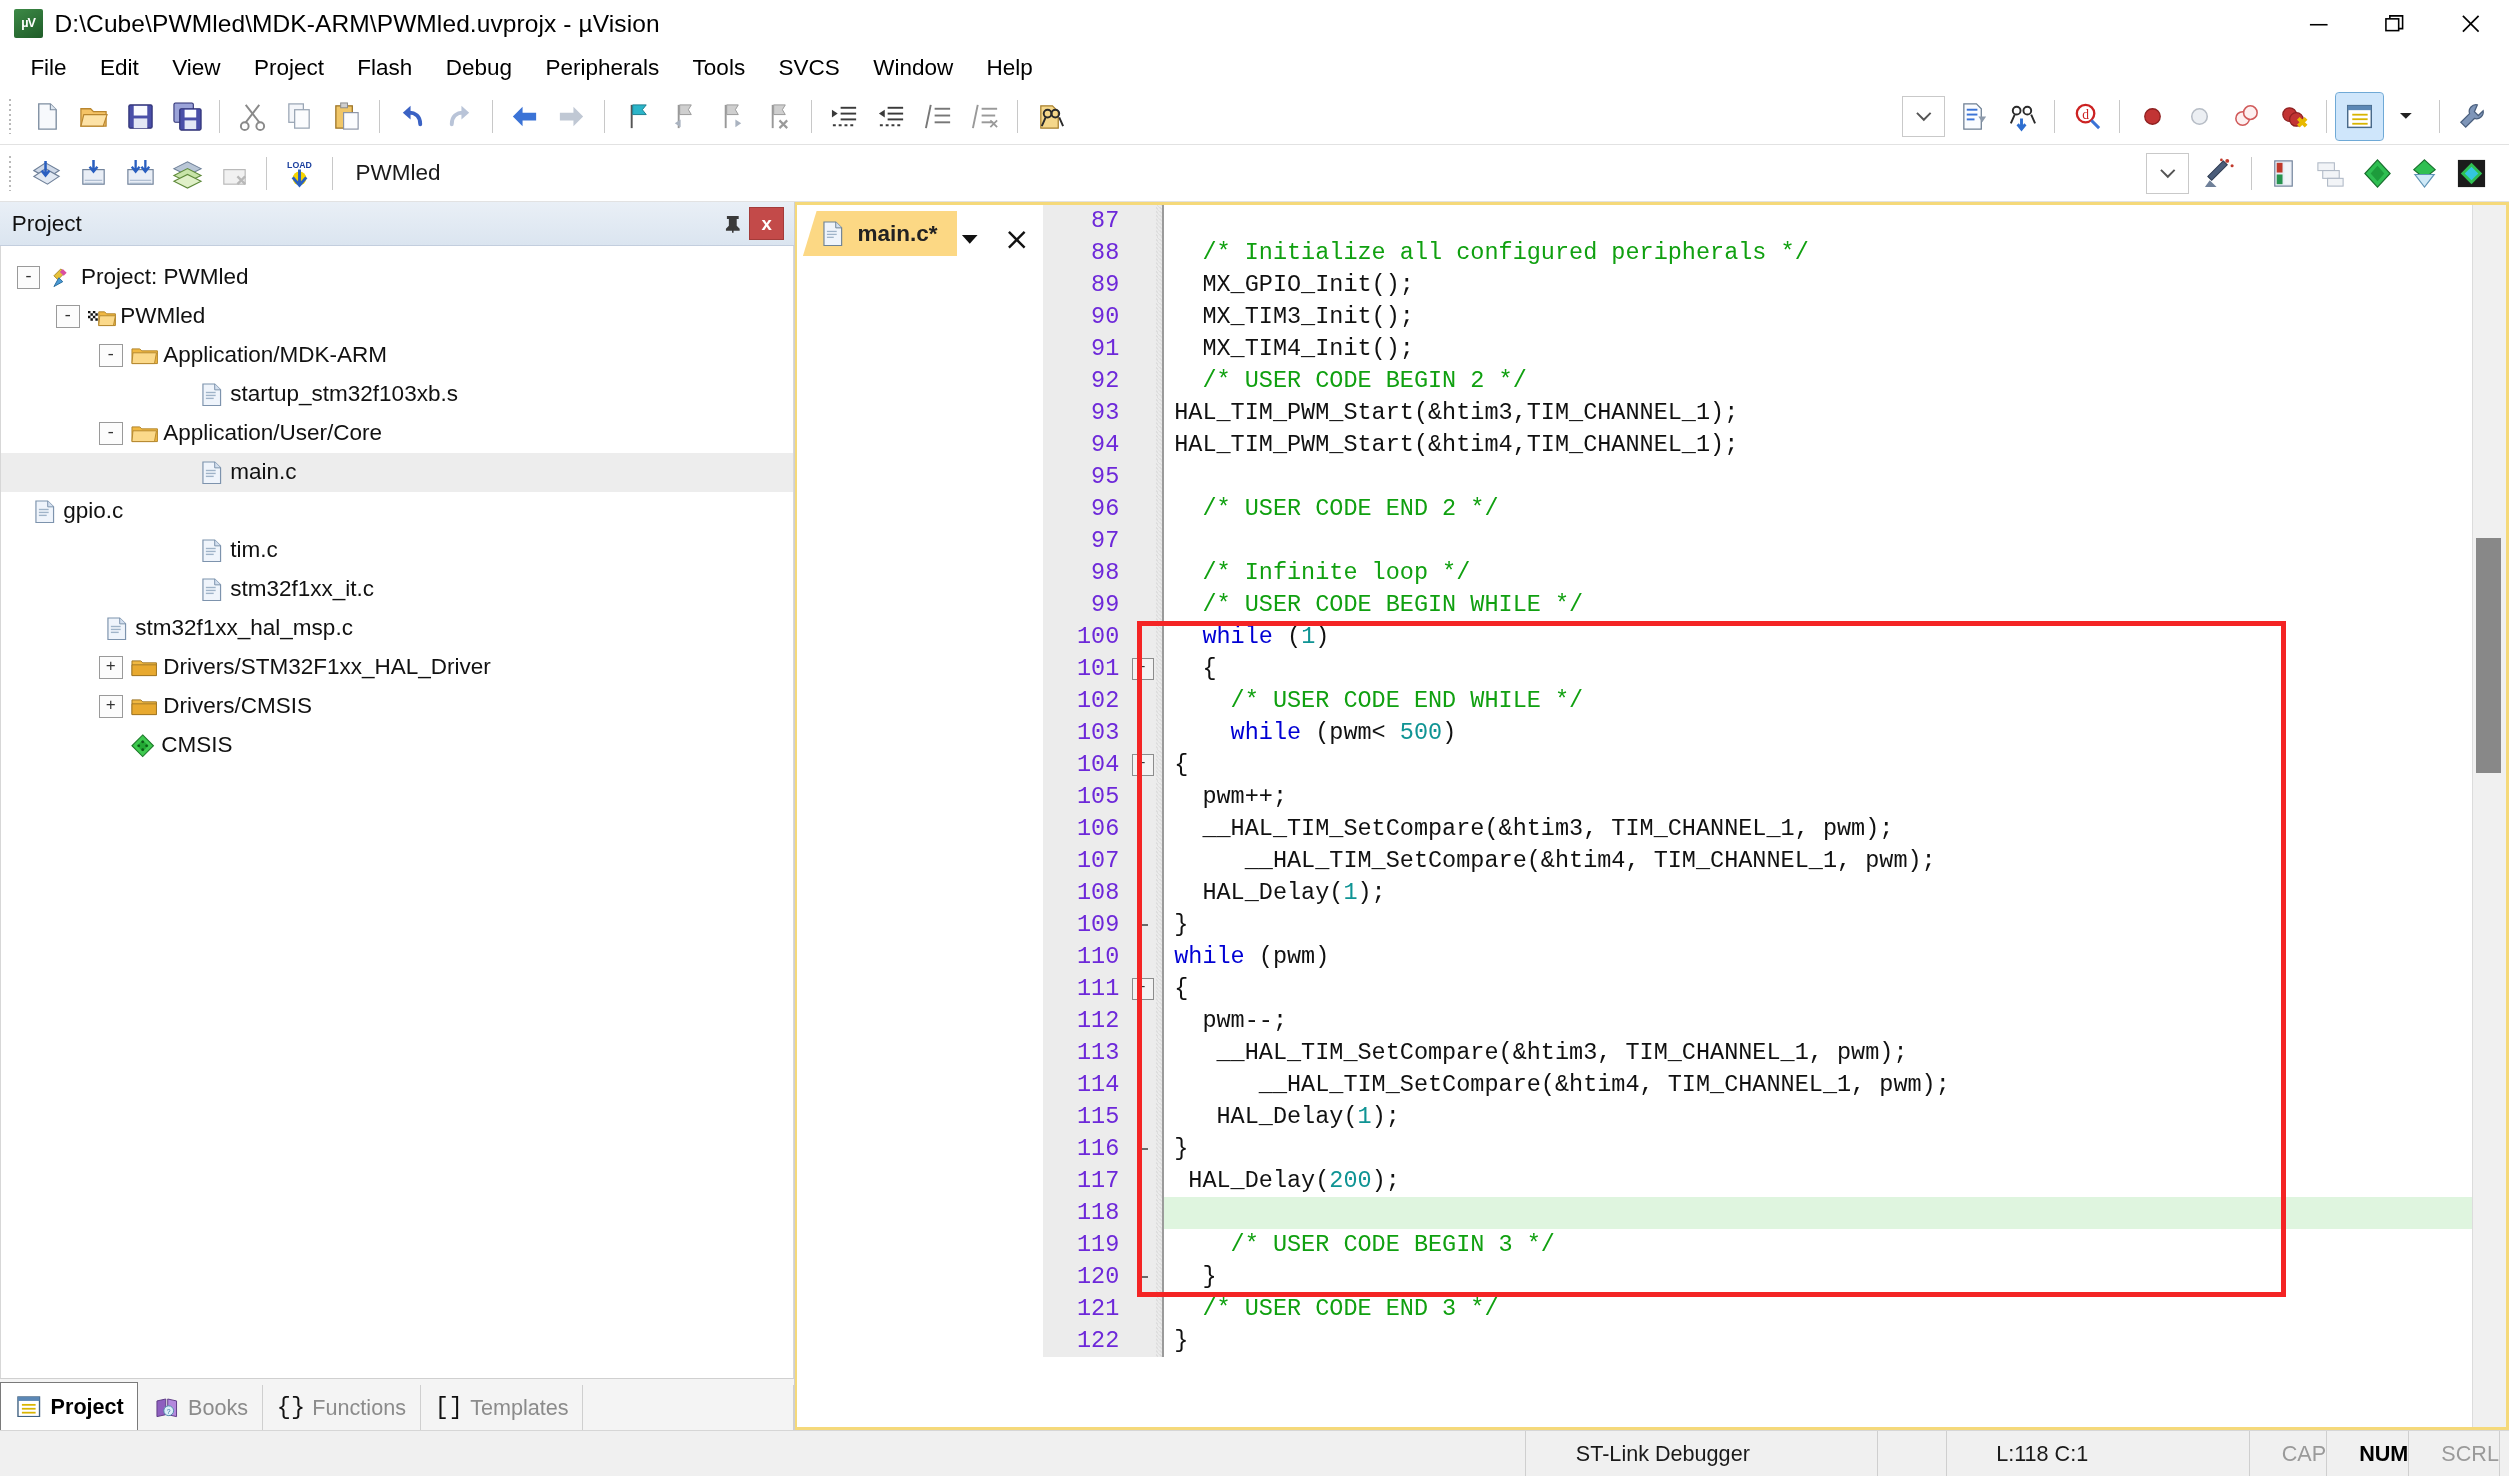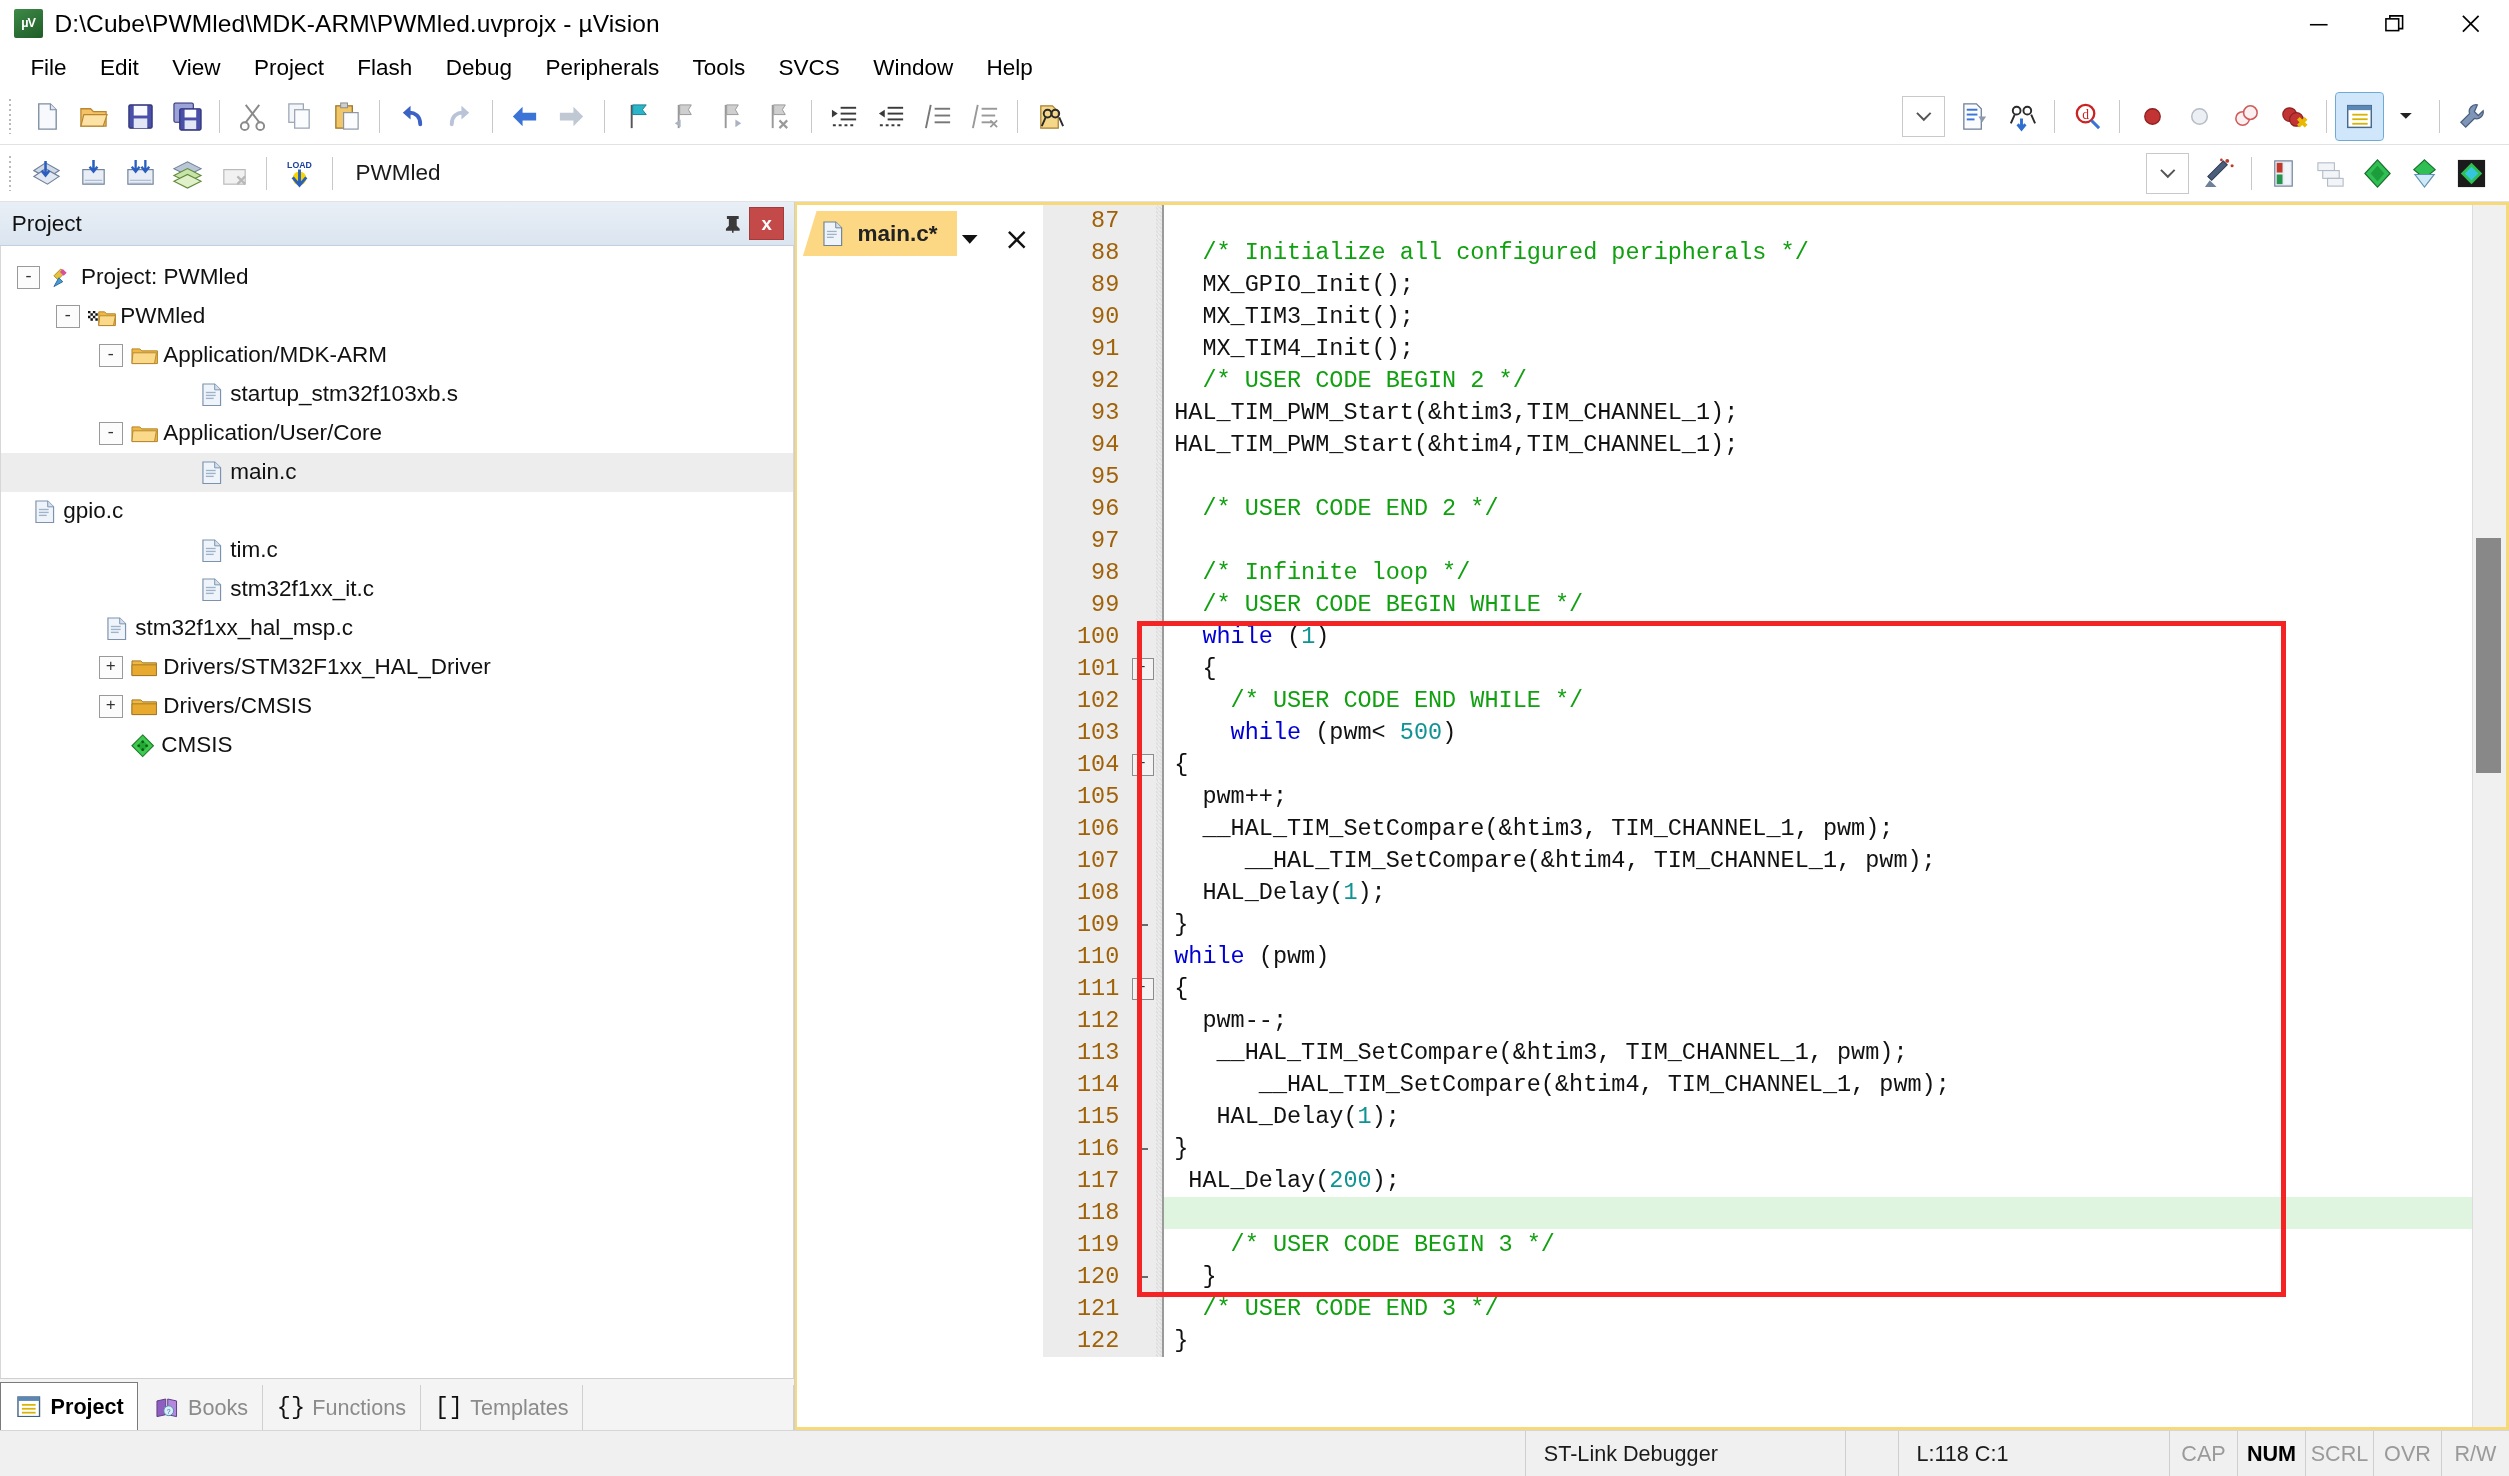--- a/index.html
+++ b/index.html
@@ -79,21 +79,21 @@
   .doctab{height:45px;display:flex;align-items:center;gap:9.8px;padding:0 19.6px 0 15.7px;
           background:#fcd884;border-top-left-radius:2px;font-size:22.5px;font-weight:bold;color:#222;
           clip-path:polygon(13.7px 0,100% 0,100% 100%,0 100%);margin-left:5.9px;}
   .tabbar-tools{margin-left:auto;display:flex;align-items:center;padding-right:13.7px;gap:21.6px;}
   .editor-body{flex:1 1 auto;display:flex;min-height:0;background:#fff;position:relative;overflow:hidden;}
   .code-area{flex:1 1 auto;position:relative;overflow:hidden;background:#fff;}
   .code-scroll{position:relative;}
   .cline{display:flex;height:32px;align-items:center;font-family:"Liberation Mono","DejaVu Sans Mono",monospace;
          font-size:23.5px;white-space:pre;position:relative;}
   .cline.hl .ctext{background:#dff5df;}
-  .gutter{width:76px;flex:0 0 auto;text-align:right;padding-right:9.8px;color:#a16207;
+  .gutter{width:76px;flex:0 0 auto;text-align:right;padding-right:9.8px;color:#6d28d9;
           background:#ececec;height:32px;line-height:32px;font-family:"Liberation Mono",monospace;font-size:23.5px;}
   .fold{width:27.4px;flex:0 0 auto;background:#ececec;height:32px;
         display:flex;align-items:center;justify-content:center;position:relative;}
   .foldbox{width:19.6px;height:19.6px;border:1px solid #8c8c8c;background:#f3f3f3;
            font-size:14.7px;line-height:16.7px;text-align:center;color:#333;font-family:"Liberation Mono",monospace;}
   .folddash{width:9.8px;height:2px;background:#6a6a6a;}
   .chbar{width:5.9px;flex:0 0 auto;background:#ececec;height:32px;
          background-image:linear-gradient(45deg,#dcdcdc 25%,transparent 25%,transparent 50%,#dcdcdc 50%,#dcdcdc 75%,transparent 75%);
          background-size:3.9px 3.9px;}
   .vsep{width:2px;flex:0 0 auto;background:#9a9a9a;height:32px;}
@@ -102,21 +102,21 @@
   .cm{color:#10a010;}
   .num{color:#0f9494;}
   .redbox{position:absolute;border:5.9px solid #f42424;pointer-events:none;box-sizing:border-box;}
   .vscroll{width:33px;flex:0 0 auto;background:#f0f0f0;position:relative;border-left:1px solid #dcdcdc;}
   .vthumb{position:absolute;left:2.9px;width:25.5px;background:#888;}
   .hscroll{height:29px;flex:0 0 auto;background:#f0f0f0;position:relative;border-top:1px solid #dcdcdc;}
   .hthumb{position:absolute;top:2.9px;height:23.5px;background:#888;}
 
   
   .statusbar{height:45px;display:flex;align-items:center;background:#f0f0f0;
-             border-top:1px solid #d6d6d6;flex:0 0 auto;font-size:21.6px;color:#1a1a1a;}
+             border-top:1px solid #d6d6d6;flex:0 0 auto;font-size:21.6px;color:#1a1a1a;gap:32px;}
   .sb-cell{height:45px;display:flex;align-items:center;padding:0 17.6px;border-right:1px solid #cfcfcf;}
   .sb-first{flex:0 0 1490px;border-right:1px solid #cfcfcf;}
   .sb-dbg{flex:0 0 284px;}
   .sb-pos{flex:0 0 235px;}
   .sb-ind{width:67px;justify-content:center;padding:0;color:#9a9a9a;}
   .sb-ind.on{color:#000;font-weight:bold;}
   .sb-grow{flex:1 1 auto;}
 </style>
 </head>
 <body>

